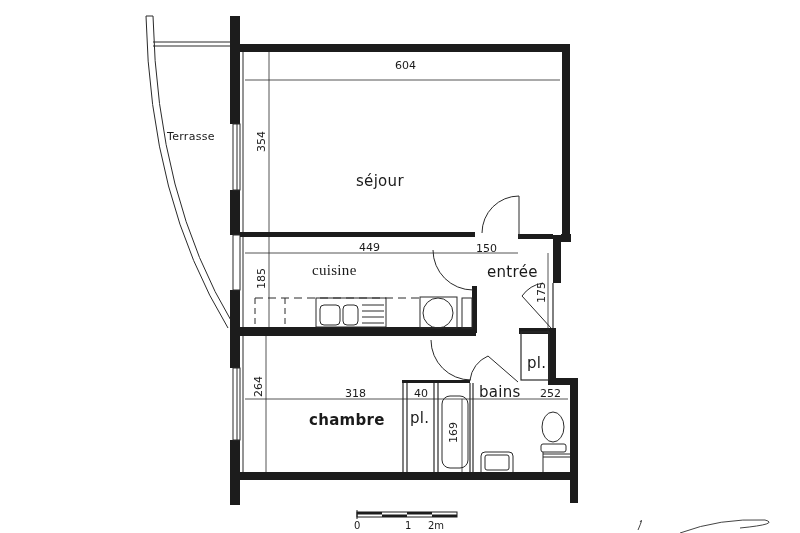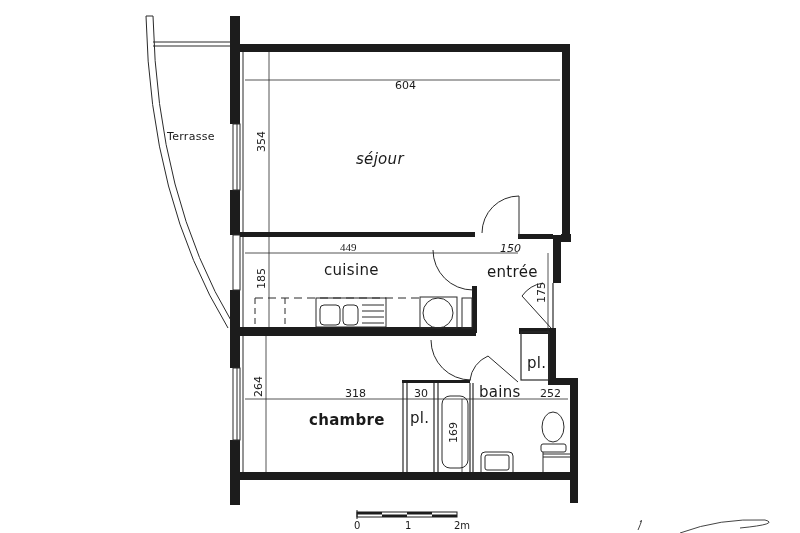--- a/index.html
+++ b/index.html
@@ -136,35 +136,35 @@
     <line x1="357" y1="510" x2="357" y2="519" stroke="#1c1c1c"></line>
   </g>
 
   <g fill="none" stroke="#444" stroke-width="1">
     <path d="M640 522 Q644 516 638 530"></path>
     <path d="M680 533 Q720 518 765 520 Q780 524 740 528"></path>
   </g>
 </svg>
 
 <div class="lbl room" style="left:167px;top:131px;font-size:11px;text-align:right;">Terrasse</div>
-<div class="lbl room" style="left:356px;top:152px;font-style:italic;">séjour</div>
-<div class="lbl room" style="left:324px;top:263px;">cuisine</div>
+<div class="lbl room" style="left:356px;top:174px;">séjour</div>
+<div class="lbl room" style="left:312px;top:263px;font-family:Liberation Serif, serif;">cuisine</div>
 <div class="lbl room" style="left:487px;top:265px;">entrée</div>
 <div class="lbl room" style="left:309px;top:413px;font-weight:bold;">chambre</div>
 <div class="lbl room" style="left:410px;top:411px;">pl.</div>
 <div class="lbl room" style="left:527px;top:356px;">pl.</div>
 <div class="lbl room" style="left:479px;top:385px;">bains</div>
 
-<div class="lbl dim" style="left:395px;top:80px;">604</div>
+<div class="lbl dim" style="left:395px;top:60px;">604</div>
 <div class="lbl dim vert" style="left:256px;top:152px;">354</div>
-<div class="lbl dim" style="left:340px;top:242px;font-family:Liberation Serif, serif;">449</div>
+<div class="lbl dim" style="left:359px;top:242px;">449</div>
 <div class="lbl dim vert" style="left:256px;top:289px;">185</div>
-<div class="lbl dim" style="left:500px;top:243px;font-style:italic;">150</div>
+<div class="lbl dim" style="left:476px;top:243px;">150</div>
 <div class="lbl dim vert" style="left:536px;top:303px;">175</div>
 <div class="lbl dim vert" style="left:253px;top:397px;">264</div>
 <div class="lbl dim" style="left:345px;top:388px;">318</div>
-<div class="lbl dim" style="left:414px;top:388px;">30</div>
+<div class="lbl dim" style="left:414px;top:388px;">40</div>
 <div class="lbl dim" style="left:508px;top:388px;margin-left:32px;">252</div>
 <div class="lbl dim vert" style="left:448px;top:443px;">169</div>
 
 <div class="lbl scale-lbl" style="left:354px;top:521px;">0</div>
 <div class="lbl scale-lbl" style="left:405px;top:521px;">1</div>
-<div class="lbl scale-lbl" style="left:454px;top:521px;">2m</div>
+<div class="lbl scale-lbl" style="left:428px;top:521px;">2m</div>
 
 </body></html>

